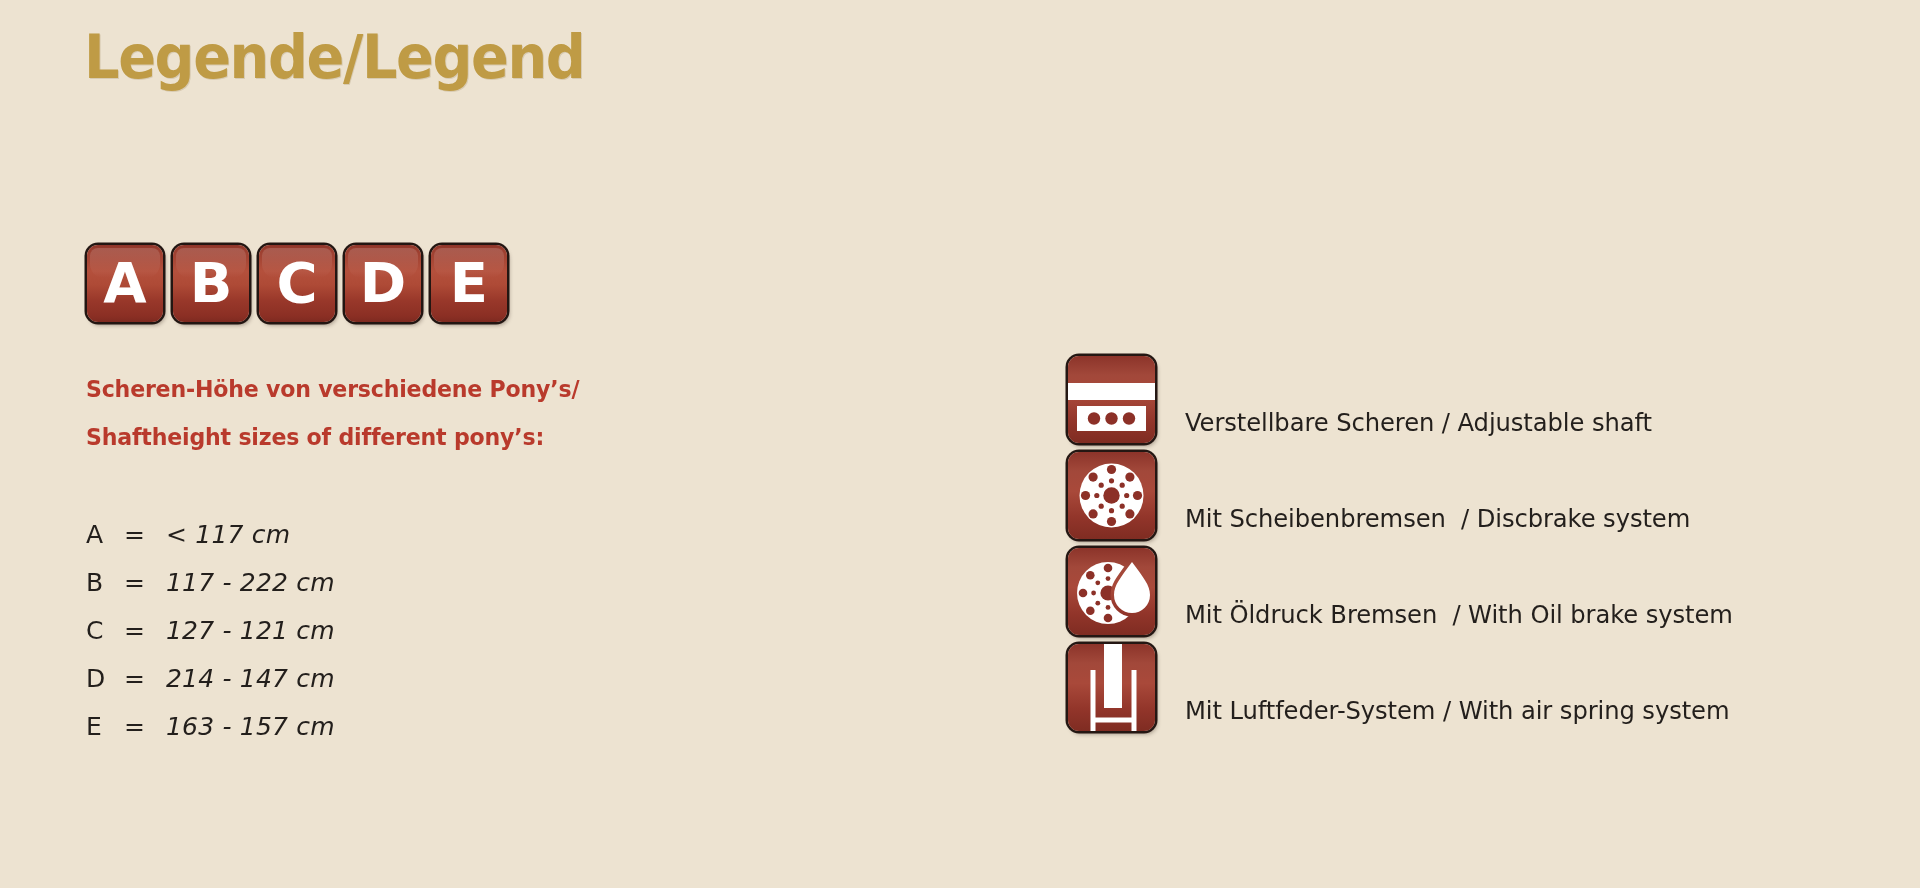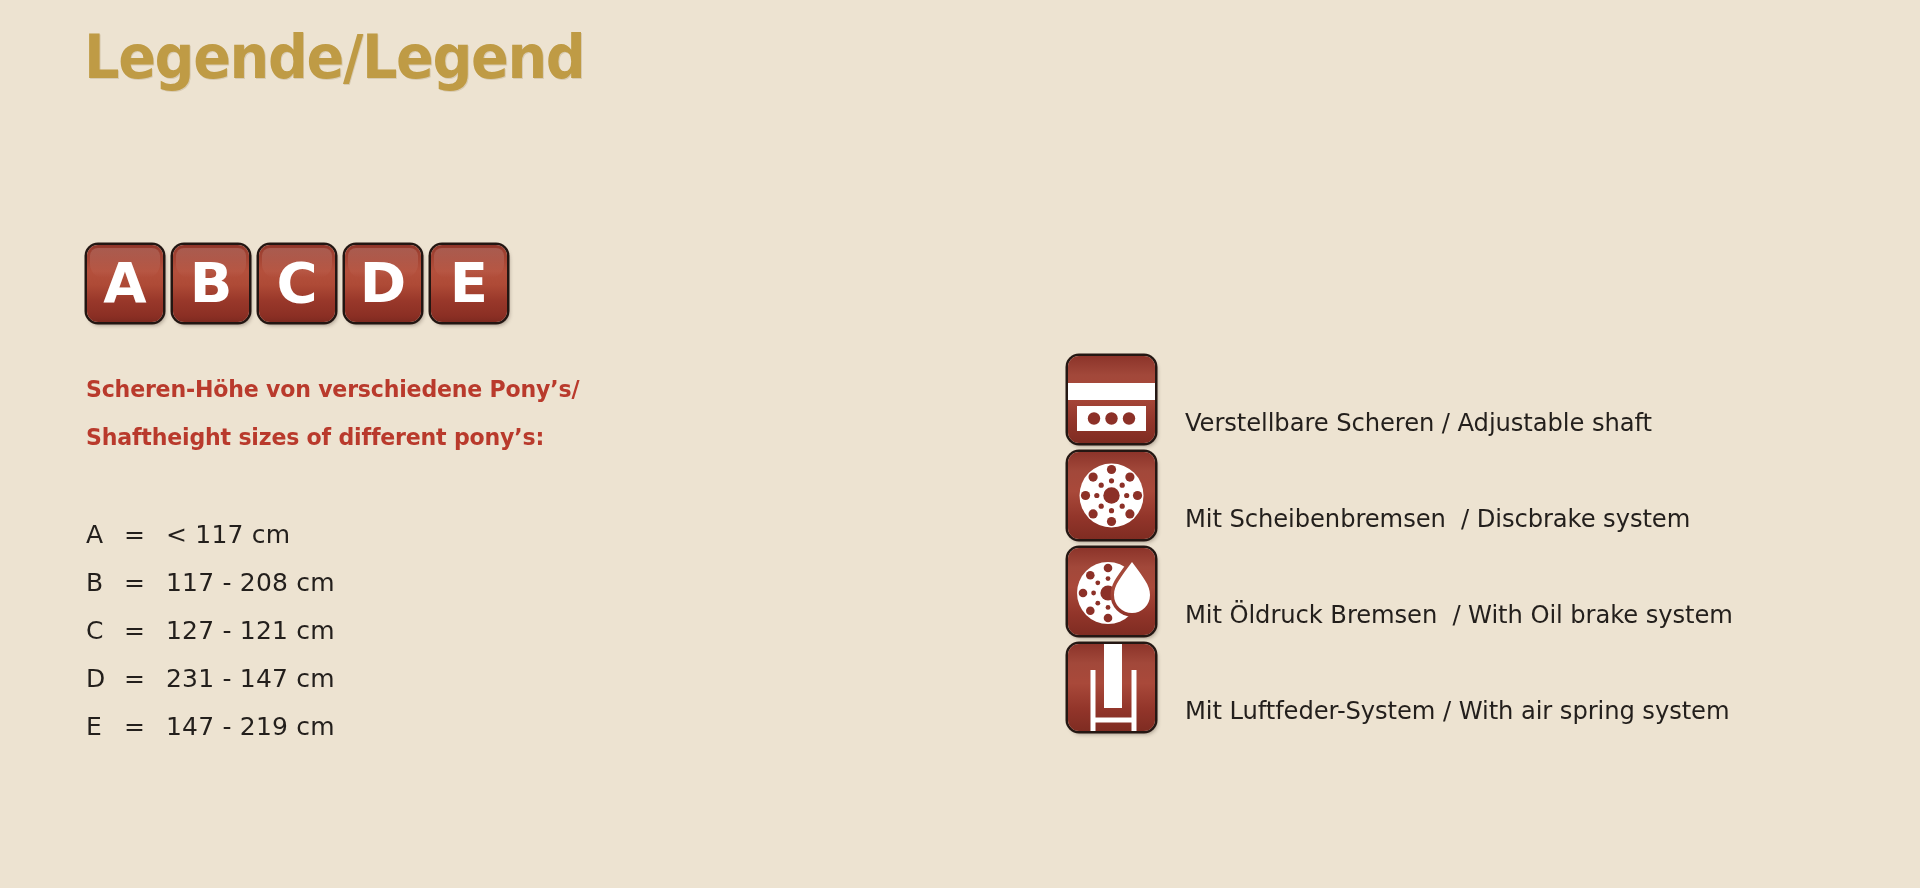--- a/index.html
+++ b/index.html
@@ -110,21 +110,21 @@
     display: flex;
     align-items: baseline;
     height: 48px;
     font-family: "DejaVu Sans", sans-serif;
     font-size: 25px;
     color: #231F1C;
     white-space: nowrap;
   }
   .size-key   { width: 38px; }
   .size-eq    { width: 42px; }
-  .size-value { letter-spacing: 0.2px; }
+  .size-value { letter-spacing: 0.2px; font-style: italic; }
 
   
   .features {
     position: absolute;
     left: 1068px;
     top: 356px;
   }
   .feature-row {
     position: relative;
     height: 96px;
@@ -189,36 +189,36 @@
 
   <div class="size-list">
     <div class="size-row">
       <span class="size-key">A</span>
       <span class="size-eq">=</span>
       <span class="size-value">&lt; 117 cm</span>
     </div>
     <div class="size-row">
       <span class="size-key">B</span>
       <span class="size-eq">=</span>
-      <span class="size-value">117 - 208 cm</span>
+      <span class="size-value">117 - 222 cm</span>
     </div>
     <div class="size-row">
       <span class="size-key">C</span>
       <span class="size-eq">=</span>
       <span class="size-value">127 - 121 cm</span>
     </div>
     <div class="size-row">
       <span class="size-key">D</span>
       <span class="size-eq">=</span>
-      <span class="size-value">231 - 147 cm</span>
+      <span class="size-value">214 - 147 cm</span>
     </div>
     <div class="size-row">
       <span class="size-key">E</span>
       <span class="size-eq">=</span>
-      <span class="size-value">147 - 219 cm</span>
+      <span class="size-value">163 - 157 cm</span>
     </div>
   </div>
 
   <div class="features">
 
     <div class="feature-row">
       <div class="icon-tile">
         <svg width="87" height="87" viewBox="0 0 87 87" aria-hidden="true">
           <rect x="0" y="27" width="87" height="17" fill="#FFFFFF"></rect>
           <rect x="9" y="50" width="69" height="25" fill="#FFFFFF"></rect>

